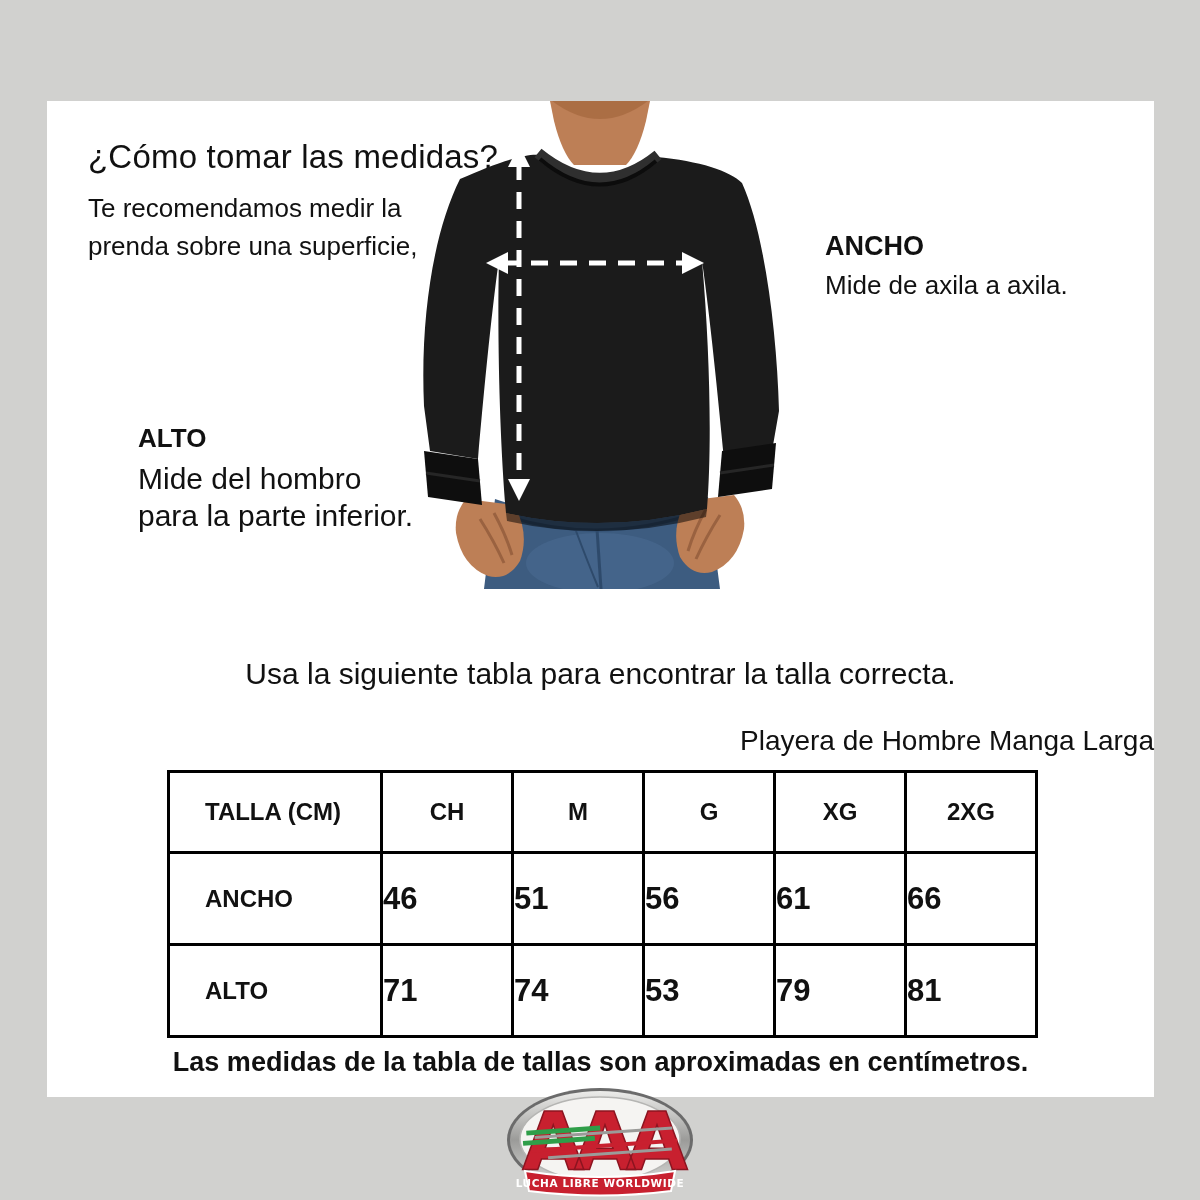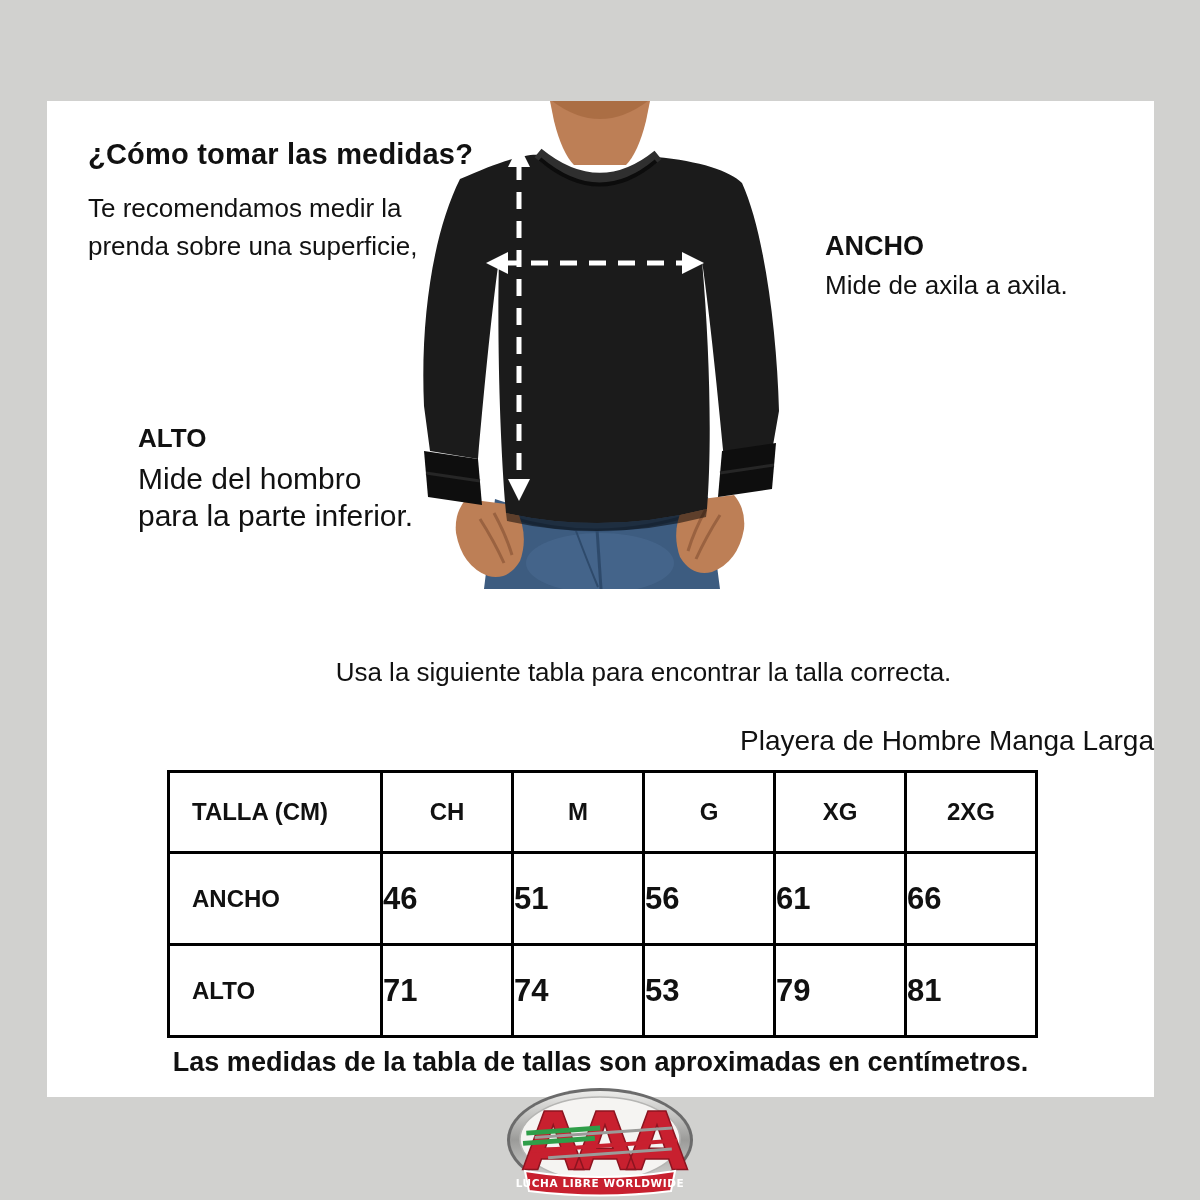--- a/index.html
+++ b/index.html
@@ -11,21 +11,21 @@
     background:#d1d1cf; overflow:hidden;
   }
   .card {
     position:absolute; left:47px; top:101px;
     width:1107px; height:996px; background:#ffffff;
   }
 
   
   .howto-title {
     position:absolute; left:41px; top:37px;
-    font-size:29px; font-weight:bold; letter-spacing:.2px;
+    font-size:33px; font-weight:normal; letter-spacing:.2px;
   }
   .howto-body {
     position:absolute; left:41px; top:88px;
     font-size:26px; line-height:38px;
   }
 
   
   .alto-block { position:absolute; left:91px; top:322px; }
   .alto-block .m-label { font-size:26px; font-weight:bold; margin-bottom:6px; }
   .alto-block .m-line { font-size:30px; line-height:37px; }
@@ -38,40 +38,40 @@
   
   .figure-wrap { position:absolute; left:353px; top:0; width:400px; height:488px; }
 
   
   .find-title {
     position:absolute; left:0; top:517px; width:100%;
     text-align:center; font-size:28px; font-weight:bold;
   }
   .find-sub {
     position:absolute; left:0; top:556px; width:100%;
-    text-align:center; font-size:26px;margin-left:43px;
+    text-align:center; font-size:30px;
   }
   .table-title {
     position:absolute; left:0; top:624px; width:100%;
     text-align:right; font-size:28px;
   }
 
   
   table.size-table {
     position:absolute; left:120px; top:669px; width:868px;
     border-collapse:collapse; table-layout:fixed; background:#fff;
   }
   .size-table th, .size-table td {
     border:3px solid #000; vertical-align:middle;
   }
   .size-table tr.r-head { height:81px; }
   .size-table tr.r-data { height:92px; }
   .size-table th { font-size:24px; font-weight:bold; }
   .size-table td.row-label,
-  .size-table th.col-label { text-align:left; padding-left:22px; }
+  .size-table th.col-label { text-align:left; padding-left:35px; }
   .size-table td.row-label { font-size:24px; font-weight:bold; }
   .size-table td.val { font-size:31px; font-weight:bold; }
 
   .footnote {
     position:absolute; left:0; top:946px; width:100%;
     text-align:center; font-size:27px; font-weight:bold;
   }
 
   
   .logo-wrap { position:absolute; left:505px; top:1086px; width:190px; height:114px; }

